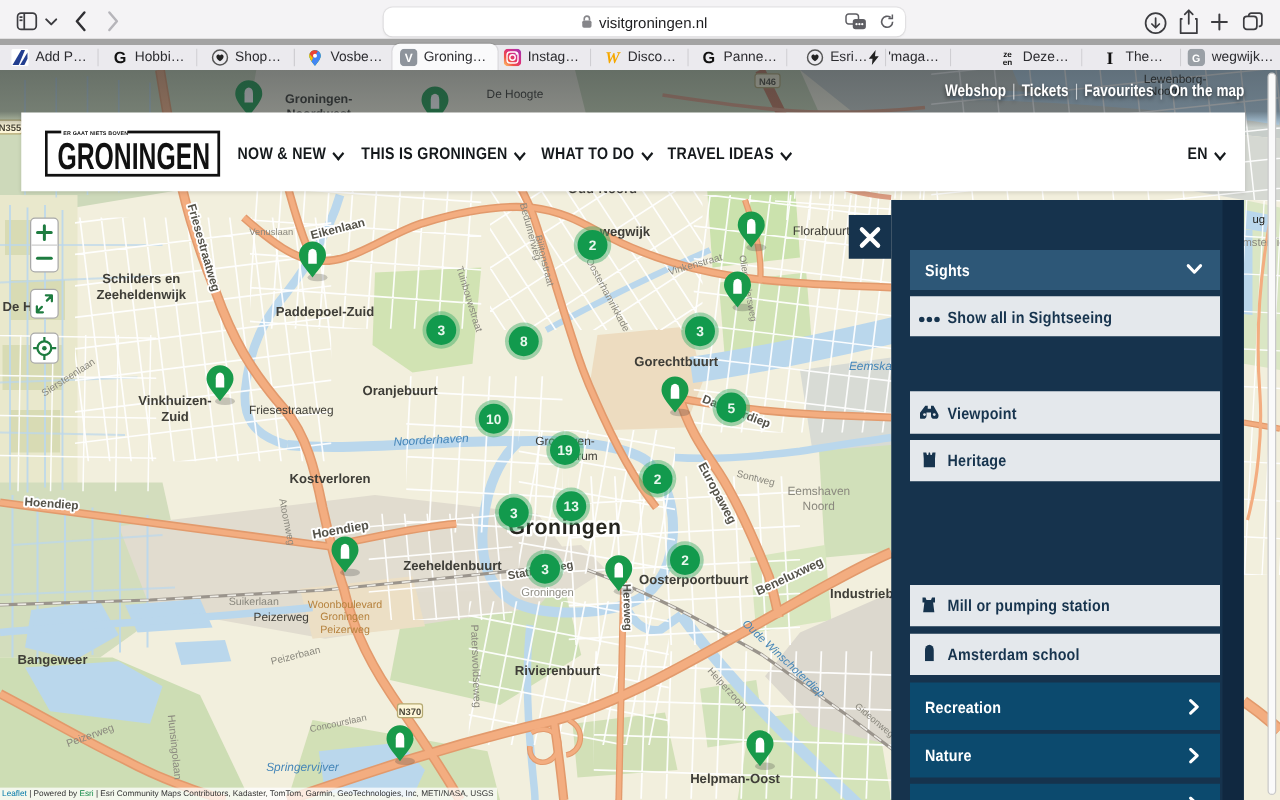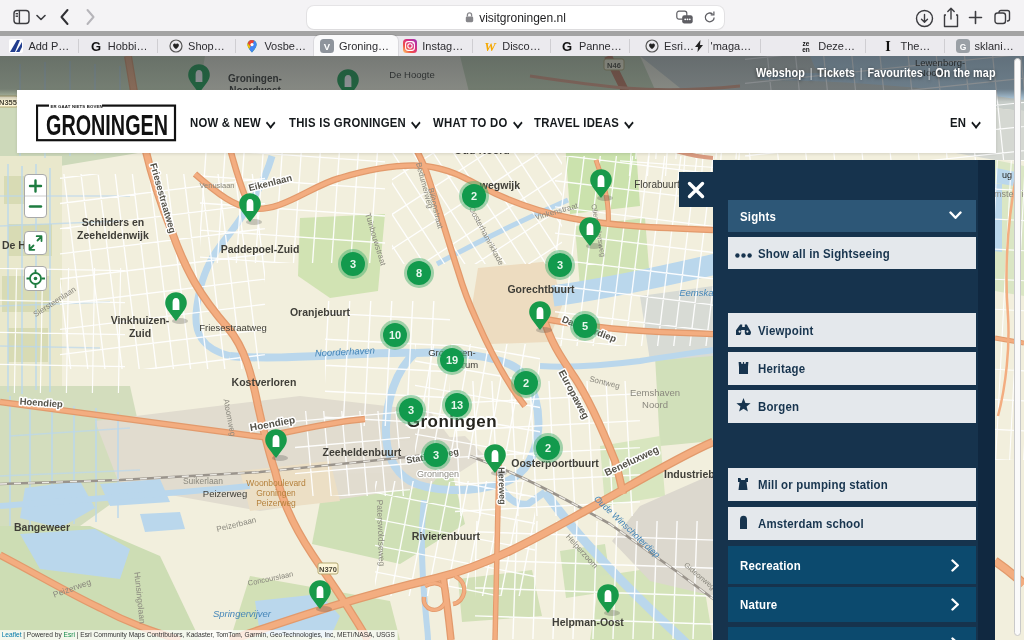--- a/index.html
+++ b/index.html
@@ -197,21 +197,21 @@
           <text x="7" y="12" font-size="14" font-weight="bold" text-anchor="middle" fill="#111" font-family="Liberation Serif">I</text>
         </svg>
         <span>The…</span>
         <span class="sep"></span>
       </div>
       <div class="tab" style="left:945.2px;width:78.8px">
         <svg class="fav" viewBox="0 0 14 14">
           <rect width="14" height="14" rx="3.5" fill="#9aa0a6"></rect>
           <text x="7" y="10.5" font-size="8.5" font-weight="bold" text-anchor="middle" fill="#fff" font-family="Liberation Sans">G</text>
         </svg>
-        <span>sklani…</span>
+        <span>wegwijk…</span>
       </div>
     </div>
 
   <div id="page">
     <svg id="map" width="1024" height="584" viewBox="0 0 1024 584" style="position:absolute;left:0;top:0">
       <defs>
         <linearGradient id="dk" x1="0" y1="0" x2="0" y2="1">
           <stop offset="0" stop-color="#2a3136" stop-opacity=".62"></stop>
           <stop offset=".72" stop-color="#2a3136" stop-opacity=".54"></stop>
           <stop offset="1" stop-color="#262c30" stop-opacity="0"></stop>
@@ -658,26 +658,20 @@
               <circle cx="11.4" cy="7.6" r="1.1" fill="#e4e8ec"></circle>
             </svg></span>
         <span class="lbl">Viewpoint</span>
       </div>
       <div class="row rlight" style="top:192px;height:33px">
         <span class="ic"><svg width="11" height="13" viewBox="0 0 11 13">
               <path d="M1 13 V6 L0.6 1 H3 l.6 2 h1 L5 1 h1 l.4 2 h1 L8 1 h2.4 L10 6 v7 Z" fill="#17344e"></path>
             </svg></span>
         <span class="lbl">Heritage</span>
       </div>
-      <div class="row rlight" style="top:230px;height:33px">
-        <span class="ic"><svg width="15" height="14" viewBox="0 0 15 14">
-              <path d="M7.5 0 L9.4 4.9 L14.6 5.2 L10.6 8.5 L11.9 13.6 L7.5 10.8 L3.1 13.6 L4.4 8.5 L0.4 5.2 L5.6 4.9 Z" fill="#17344e"></path>
-            </svg></span>
-        <span class="lbl">Borgen</span>
-      </div>
       <div class="row rlight" style="top:308px;height:33px">
         <span class="ic"><svg width="12" height="13" viewBox="0 0 12 13">
               <path d="M1.5 13 L2.5 5 H1 V1 h2.4 l.8 2 h3.6 l.8 -2 H11 v4 H9.5 l1 8 Z" fill="#17344e"></path>
             </svg></span>
         <span class="lbl">Mill or pumping station</span>
       </div>
       <div class="row rlight" style="top:347px;height:33px">
         <span class="ic"><svg width="9" height="14" viewBox="0 0 9 14">
               <path d="M1 14 V5 a3.5 4.2 0 0 1 7 0 V14 Z" fill="#17344e"></path>
             </svg></span>

